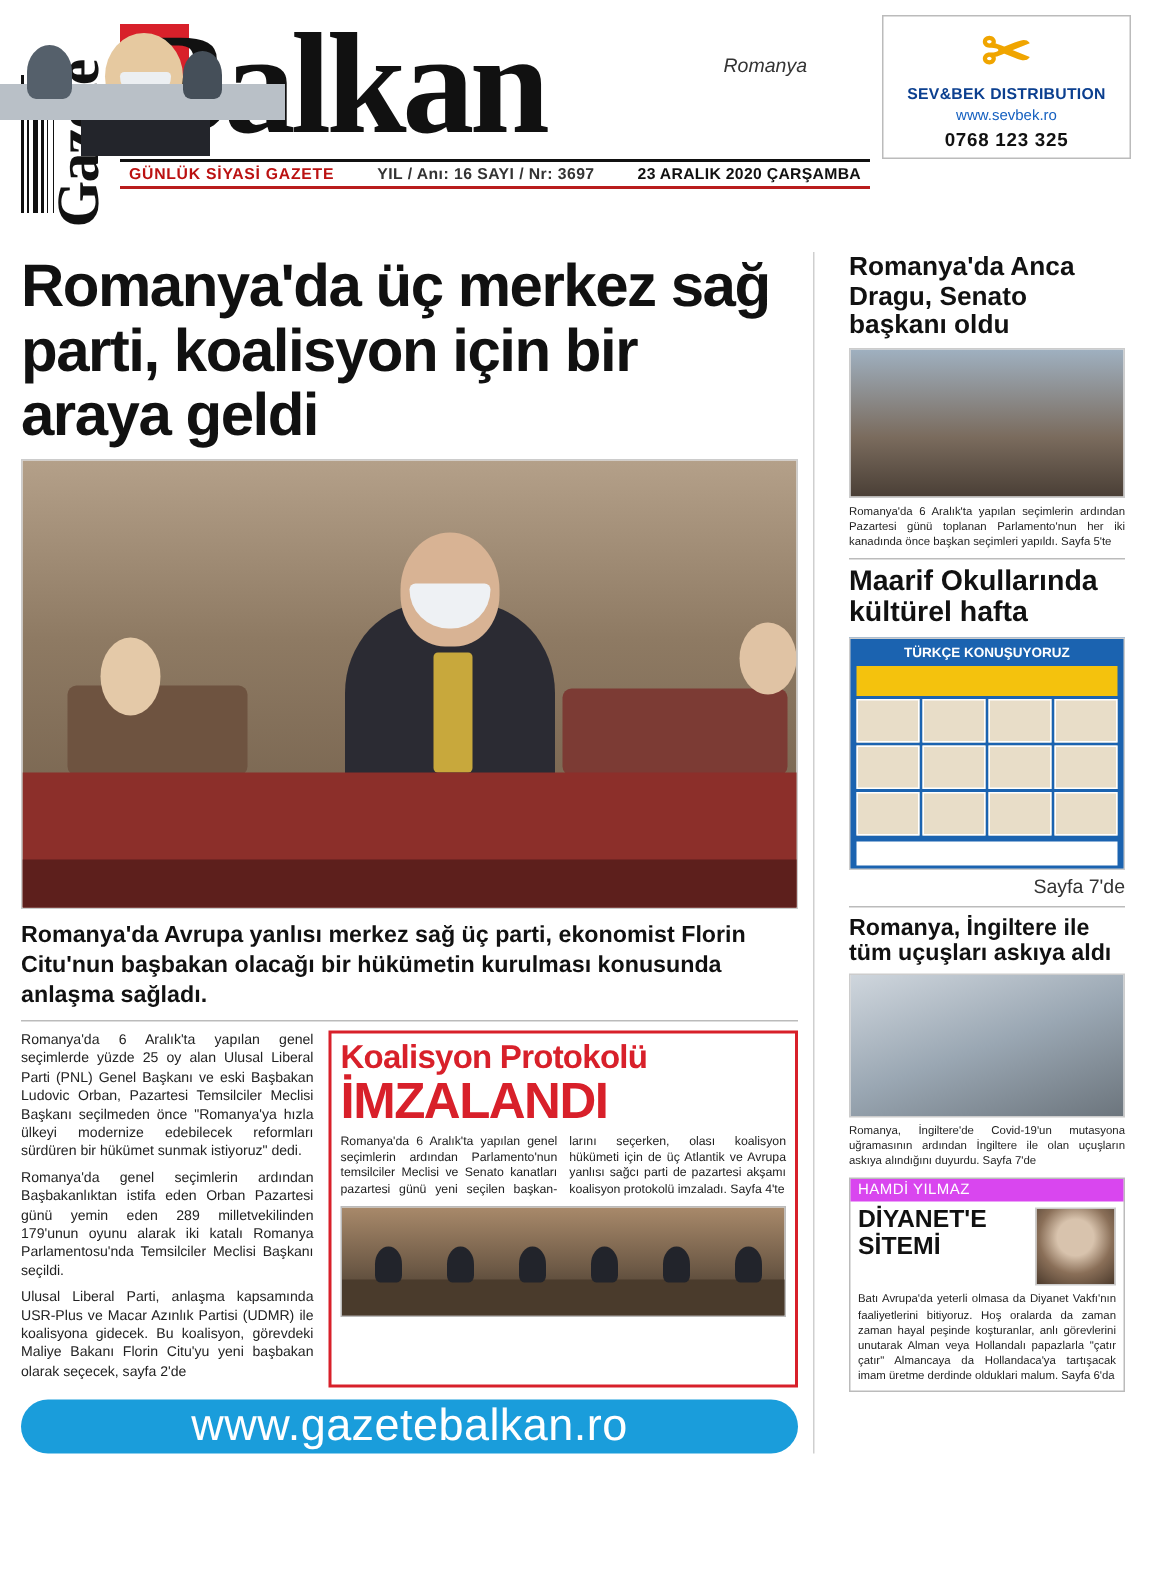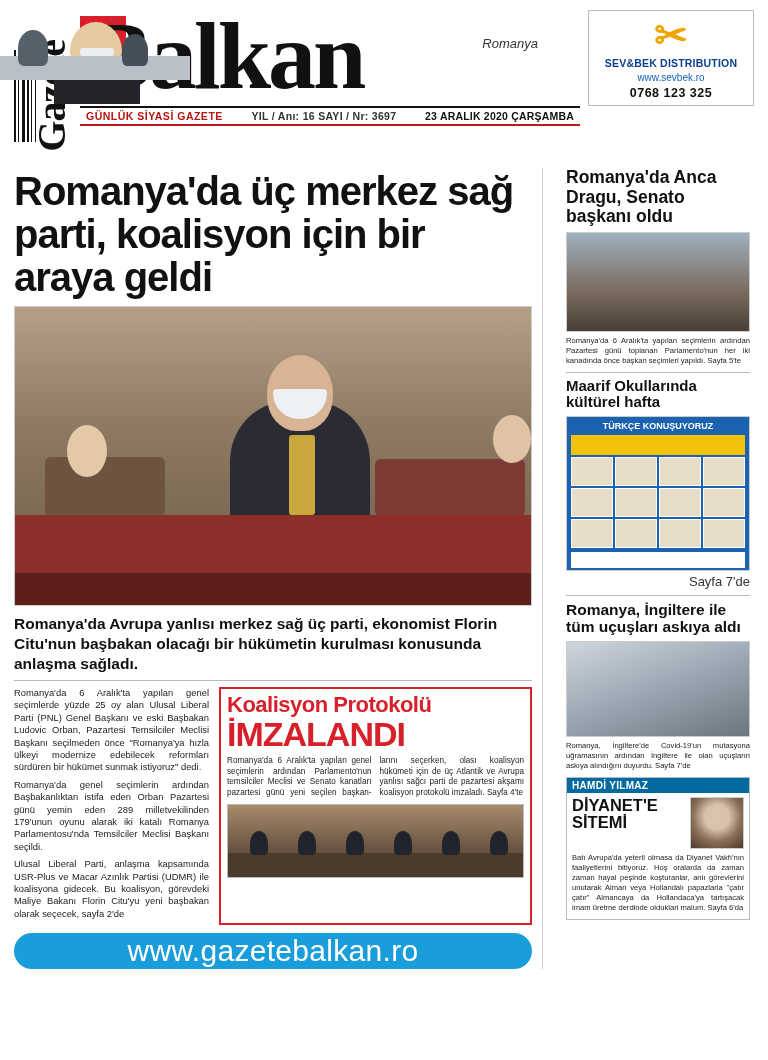--- a/index.html
+++ b/index.html
@@ -62,35 +62,35 @@
   .bluebar { margin-top: 8px; height: 36px; background:#1a9ddb; border-radius: 24px;
      display:flex; align-items:center; justify-content:center; color:#fff; font-size: 30px;
      font-weight: 400; letter-spacing: 0.3px; }
 
   
   .r-head { font-size: 17.5px; font-weight: 800; line-height:1.12; color:#111; }
   .r-photo { width:100%; height:100px; margin-top:5px; border:1px solid #ccc;
      background: linear-gradient(180deg,#9fb0c0 0%,#7a6b5d 60%,#4a3f36 100%);}
   .r-text { font-size: 7.6px; line-height:1.32; margin-top:4px; color:#222; text-align:justify;}
   .r-rule { border-top:1px solid #bbb; margin:6px 0 5px; }
-  .r-head2 { font-size: 15px; font-weight:800; line-height:1.1; }
+  .r-head2 { font-size: 19px; font-weight:800; line-height:1.1; }
   .poster { width:100%; height:155px; margin-top:5px; border:1px solid #ccc; background:#1b63b0; position:relative; overflow:hidden;}
   .poster .pt { position:absolute; top:4px; left:0; right:0; text-align:center; color:#fff; font-size:9px; font-weight:800;}
   .poster .band { position:absolute; top:18px; left:4px; right:4px; height:20px; background:#f4c20d; }
   .poster .foodgrid { position:absolute; top:40px; left:4px; right:4px; bottom:22px;
       display:grid; grid-template-columns: repeat(4,1fr); grid-auto-rows: 1fr; gap:2px;}
   .poster .cell { background:#e8ddc8; border:1px solid #fff; }
   .poster .bot { position:absolute; bottom:2px; left:4px; right:4px; height:16px; background:#fff; }
   .sayfa { font-size:13px; text-align:right; color:#333; margin-top:3px;}
   .r-head3 { font-size: 15.5px; font-weight:800; line-height:1.12; margin-top:2px;}
   .r-photo3 { width:100%; height:96px; margin-top:5px; border:1px solid #ccc;
      background: linear-gradient(160deg,#cfd6dd 0%,#9aa7b3 50%,#6c757d 100%);}
 
   .hamdi { margin-top:6px; border:1px solid #bbb; }
-  .hamdi .hbar { background:#0369a1; color:#fff; font-size:10px; font-weight:700; padding:2px 5px; letter-spacing:0.3px;}
+  .hamdi .hbar { background:#d946ef; color:#fff; font-size:10px; font-weight:400; padding:2px 5px; letter-spacing:0.3px;}
   .hamdi .hbody { display:flex; gap:5px; padding:4px 5px 0; }
   .hamdi .htitle { font-size: 16.5px; font-weight:800; line-height:1.05; color:#111; flex:1;}
   .hamdi .avatar { width:54px; height:52px; border:1px solid #ccc;
      background: radial-gradient(circle at 50% 38%, #d8c3ad 0 30%, #8a6f58 60%, #4b3a2c 100%); }
   .hamdi .htext { font-size:7.6px; line-height:1.34; padding:4px 5px 5px; text-align:justify; color:#222;}
 
   
   .ph-fig { position:absolute; border-radius:50%; }
 </style>
 </head>

